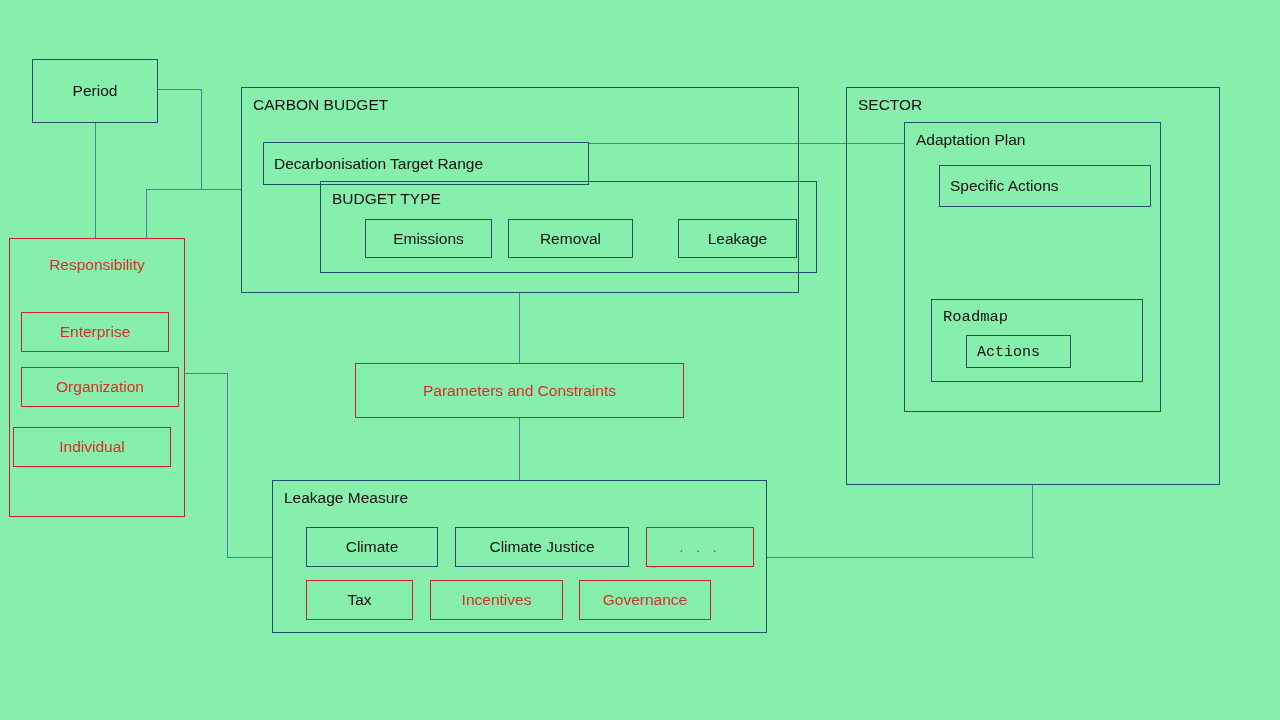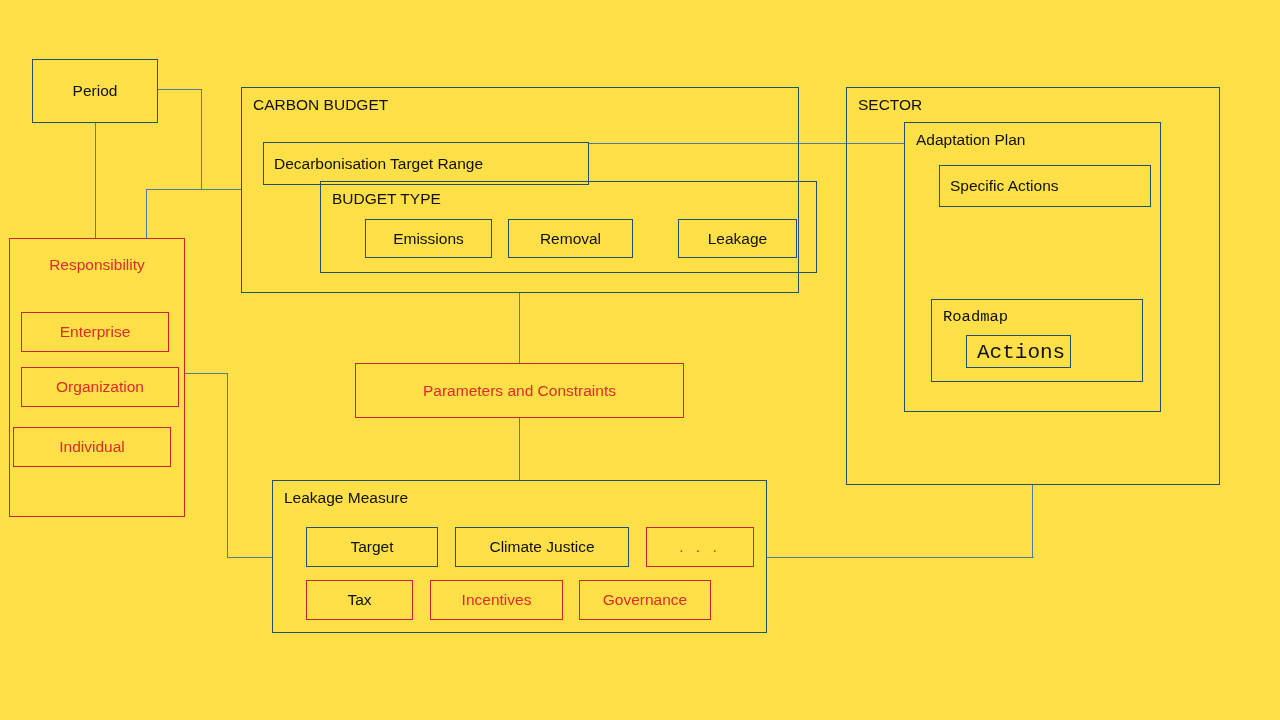--- a/index.html
+++ b/index.html
@@ -4,21 +4,21 @@
 <style>
   html, body {
     margin: 0;
     padding: 0;
     background: #ffffff;
   }
   #canvas {
     position: relative;
     width: 1280px;
     height: 720px;
-    background: #fde047;
+    background: #86efac;
     font-family: "Liberation Sans", sans-serif;
     overflow: hidden;
   }
   .box {
     position: absolute;
     box-sizing: border-box;
     background: transparent;
   }
   
   .blue-box {
@@ -54,21 +54,21 @@
     display: block;
     position: absolute;
     left: 0;
     right: 0;
     top: 50%;
     transform: translateY(-50%);
     text-align: center;
     white-space: nowrap;
   }
   .fs16 { font-size: 15.5px; }
-  .fs15 { font-size: 21px; }
+  .fs15 { font-size: 15px; }
   
   .conn {
     position: absolute;
     background: #4a7ca5;
   }
   .conn-h { height: 1.3px; }
   .conn-v { width: 1.3px; }
   .dots {
     letter-spacing: 4px;
   }
@@ -161,21 +161,21 @@
   </div>
 
   <div class="box red-box" style="left:355px; top:363px; width:329px; height:55px;">
     <span class="lbl-center fs16">Parameters and Constraints</span>
   </div>
 
   <div class="box blue-box" style="left:272px; top:480px; width:495px; height:153px;">
     <span class="lbl-container fs16">Leakage Measure</span>
 
     <div class="box blue-box" style="left:33px; top:46px; width:132px; height:40px;">
-      <span class="lbl-center fs16">Target</span>
+      <span class="lbl-center fs16">Climate</span>
     </div>
     <div class="box blue-box" style="left:182px; top:46px; width:174px; height:40px;">
       <span class="lbl-center fs16">Climate Justice</span>
     </div>
     <div class="box red-box" style="left:373px; top:46px; width:108px; height:40px;">
       <span class="lbl-center fs16 dots">. . .</span>
     </div>
 
     <div class="box red-box-black-text" style="left:33px; top:99px; width:107px; height:40px;">
       <span class="lbl-center fs16">Tax</span>

